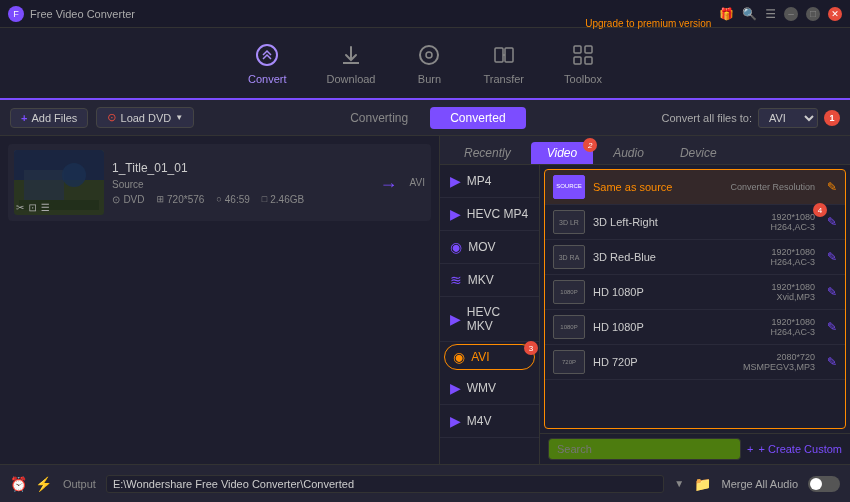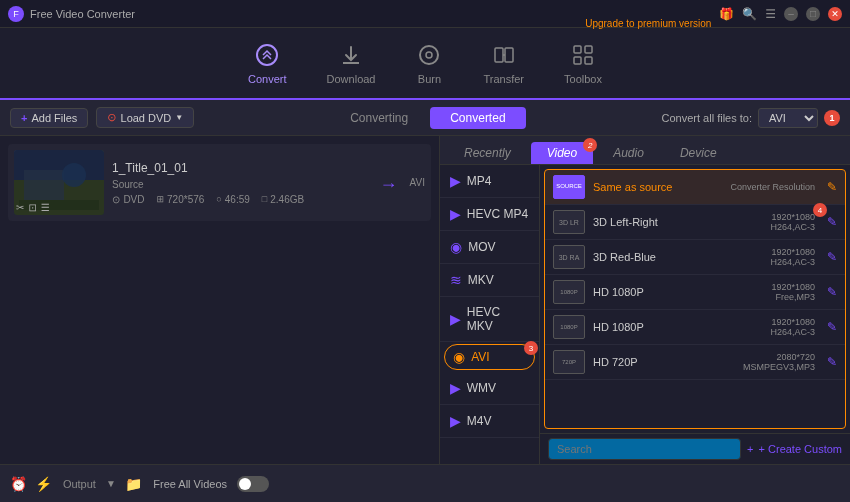--- a/index.html
+++ b/index.html
@@ -375,21 +375,21 @@
     
     .format-search {
       padding: 4px 8px;
       border-top: 1px solid #333;
       display: flex;
       align-items: center;
       gap: 6px;
     }
     .search-input {
       flex: 1;
-      background: #0369a1;
+      background: #4d7c0f;
       border: 1px solid #333;
       border-radius: 4px;
       padding: 4px 8px;
       color: #ccc;
       font-size: 11px;
     }
     .create-custom-btn {
       color: #7c4dff;
       font-size: 11px;
       cursor: pointer;
@@ -693,21 +693,21 @@
               <div>H264,AC-3</div>
             </div>
             <span class="res-edit">✎</span>
           </div>
 
           <div class="resolution-item">
             <div class="res-icon" style="font-size:6px;">1080P</div>
             <span class="res-name">HD 1080P</span>
             <div class="res-specs">
               <div>1920*1080</div>
-              <div>Free,MP3</div>
+              <div>Xvid,MP3</div>
             </div>
             <span class="res-edit">✎</span>
           </div>
 
           <div class="resolution-item">
             <div class="res-icon" style="font-size:6px;">1080P</div>
             <span class="res-name">HD 1080P</span>
             <div class="res-specs">
               <div>1920*1080</div>
               <div>H264,AC-3</div>
@@ -737,19 +737,20 @@
   </div>
 
 </div>
 
 <div class="bottom-bar">
   <div class="bottom-icons">
     <span>⏰</span>
     <span>⚡</span>
   </div>
   <span class="output-label">Output</span>
+  <div class="output-path">E:\Wondershare Free Video Converter\Converted</div>
   <span style="color:#888;cursor:pointer;font-size:10px;">▼</span>
   <span class="output-folder">📁</span>
-  <span class="merge-label">Free All Videos</span>
+  <span class="merge-label">Merge All Audio</span>
   <div class="merge-toggle">
     <div class="merge-toggle-knob"></div>
   </div>
 </div>
 
 </body></html>

